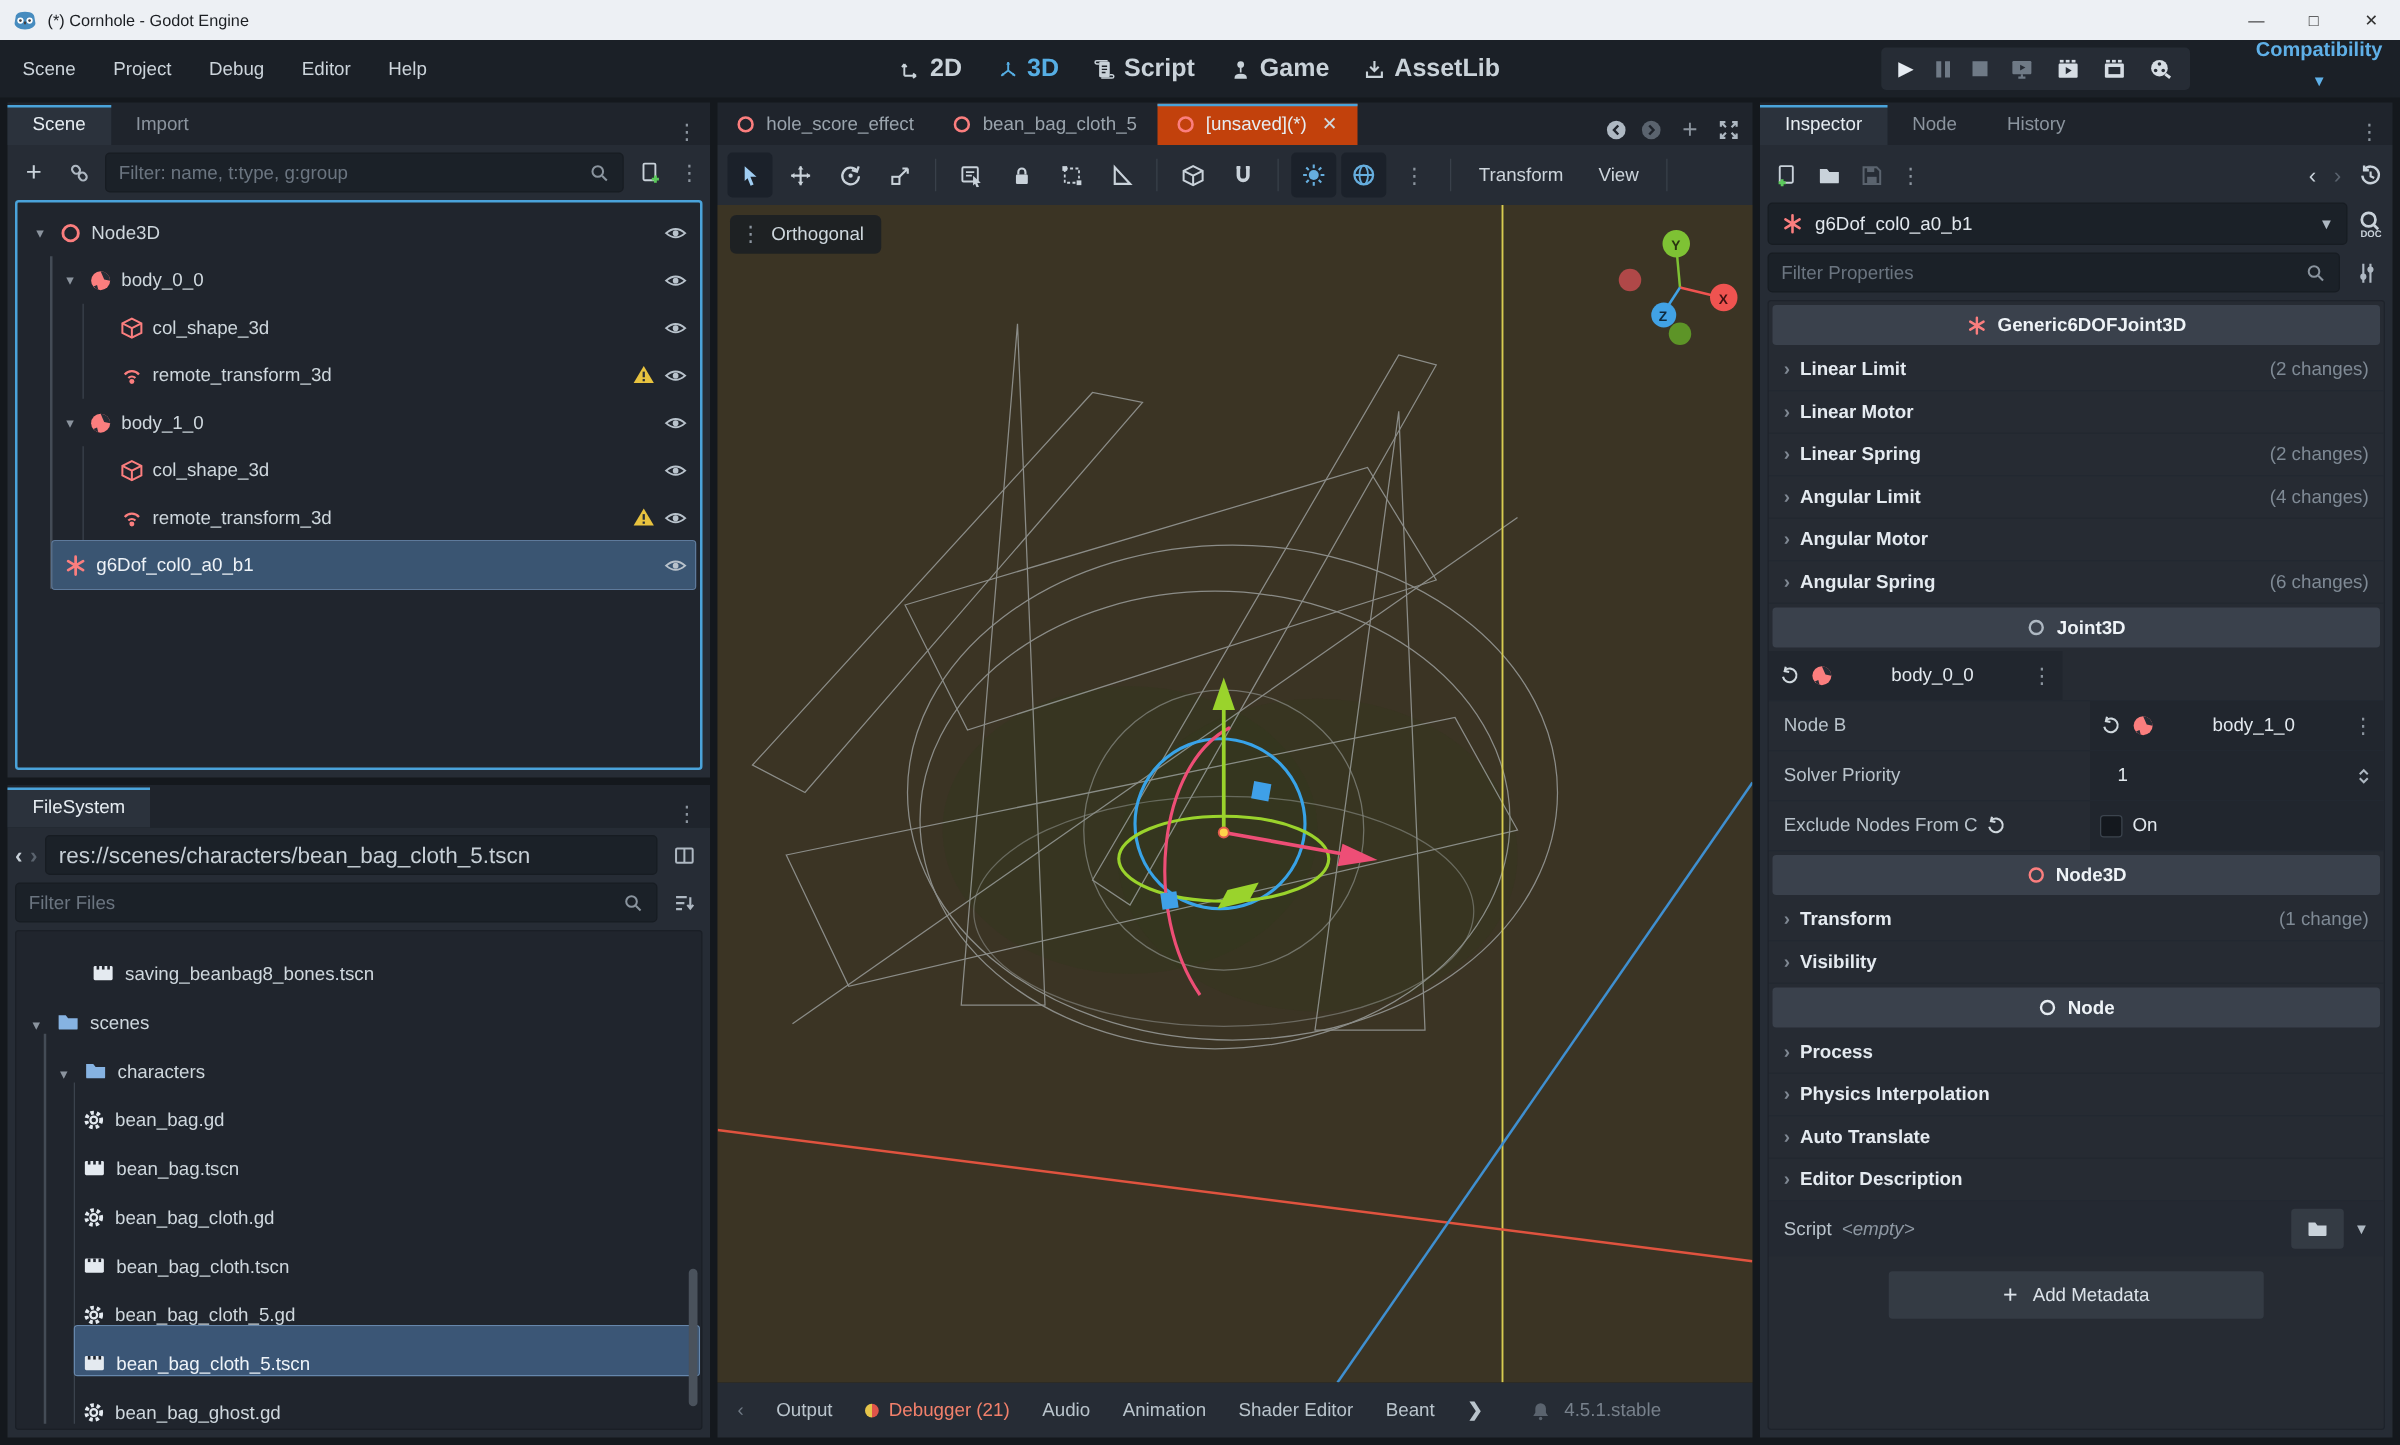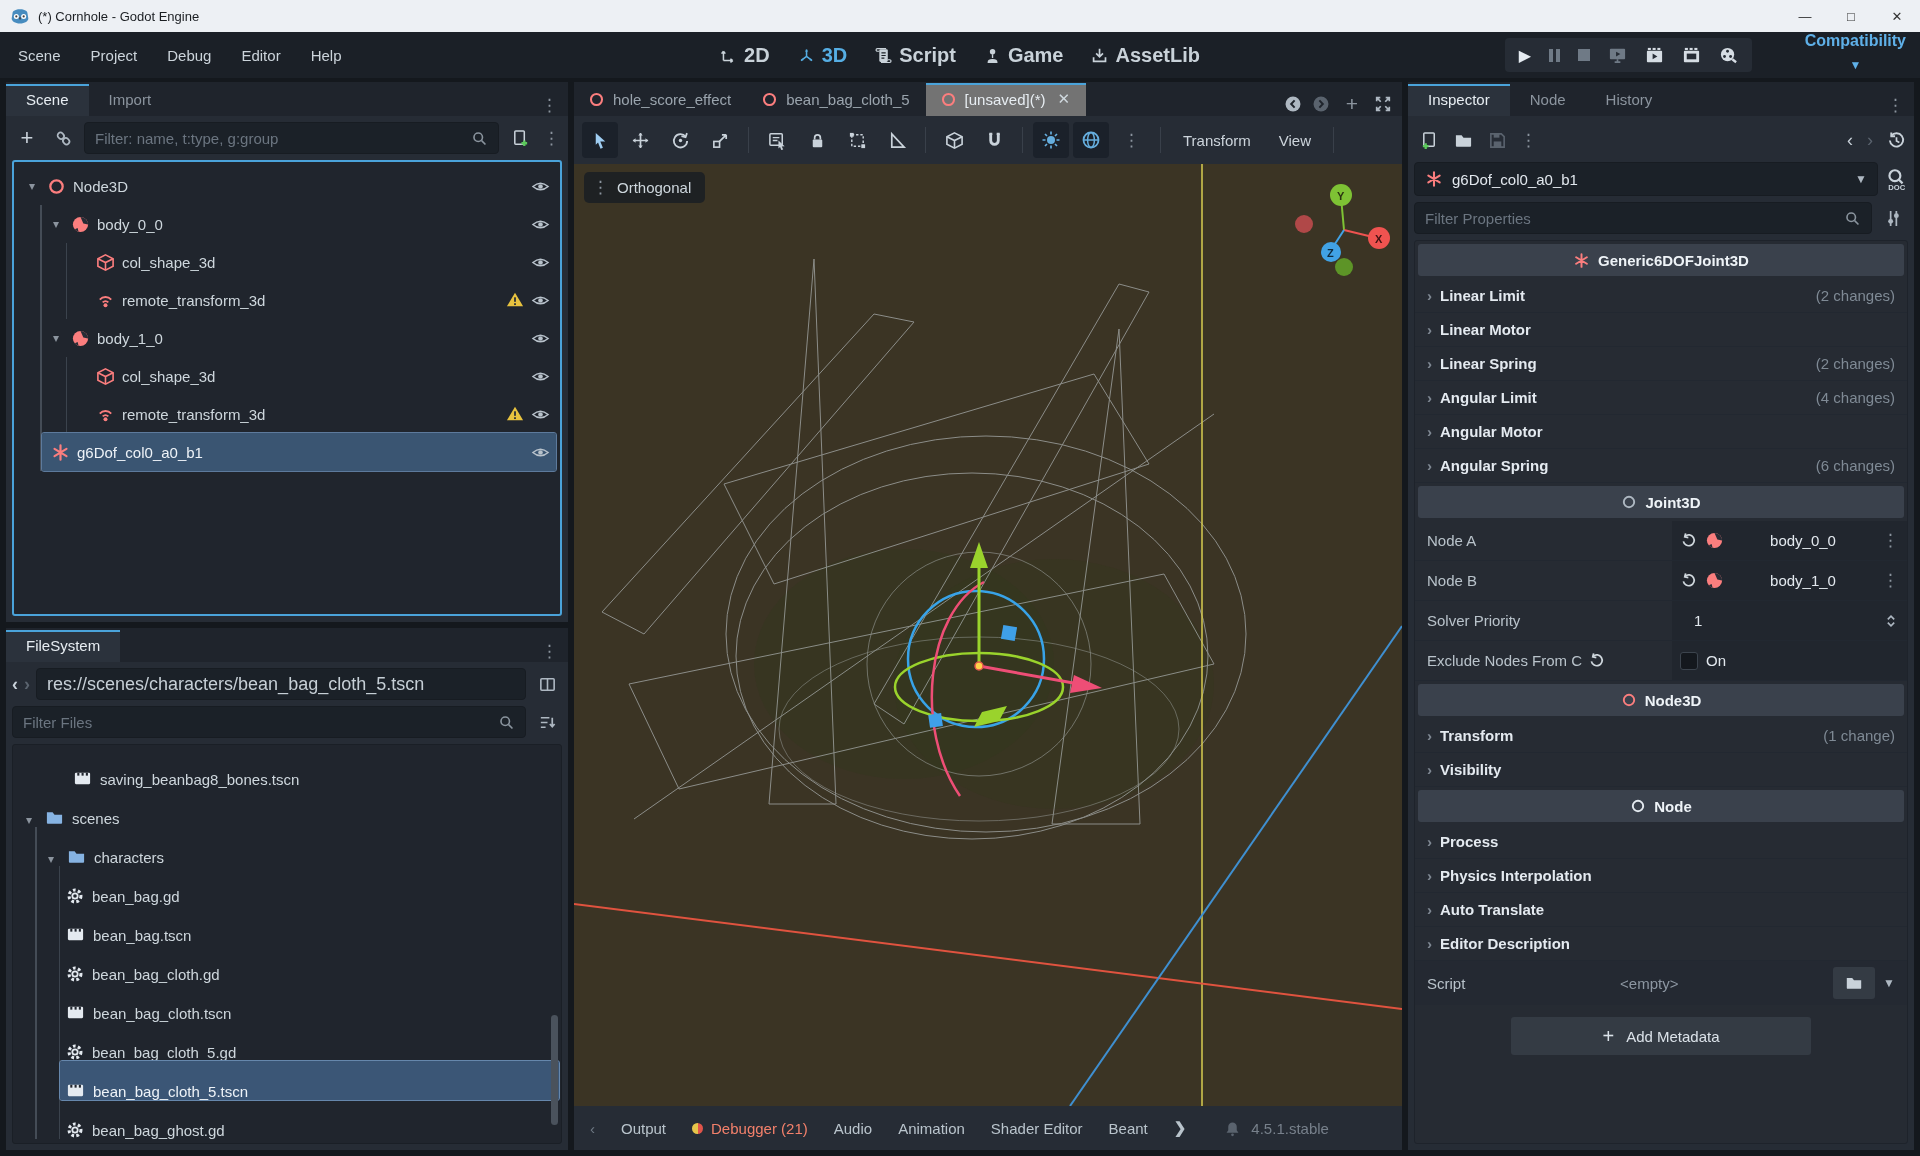--- a/index.html
+++ b/index.html
@@ -47,21 +47,21 @@
   .sel-row { background:#3a5572; outline:1px solid #5d7a9c; border-radius:2px; color:#eef3f8; }
   .fs-tree { flex:1; margin-top:6px; background:#20252d; border:1px solid #1a1f26; border-radius:3px;
     padding:4px 2px; overflow:hidden; position:relative; }
   .frow { height:39px; display:flex; align-items:flex-end; gap:8px; padding:0 6px; color:#ced7dd; white-space:nowrap; }
   .fsel { background:#3b5676; outline:1px solid #6687ac; border-radius:2px; color:#eef3f8; }
   .scrollthumb { position:absolute; right:3px; top:270px; width:7px; height:110px; background:#4a525c; border-radius:4px; }
   
   .center { flex:1; display:flex; flex-direction:column; min-width:0; }
   .scene-tabs { height:34px; background:#1f242c; display:flex; align-items:flex-end; }
   .stab { display:flex; align-items:center; gap:8px; padding:7px 16px 8px 14px; color:#9aa4ad; }
-  .stab.active { background:#737373; color:#e7edf2; border-top:2px solid #4aa3da; padding-top:5px; }
+  .stab.active { background:#c2410c; color:#e7edf2; border-top:2px solid #4aa3da; padding-top:5px; }
   .tabnav { margin-left:auto; display:flex; align-items:center; gap:10px; padding-right:10px; color:#aeb8c2; }
   .vtoolbar { height:48px; background:#262c35; display:flex; align-items:center; gap:4px; padding:0 8px; }
   .tbtn { width:36px; height:36px; display:flex; align-items:center; justify-content:center; border-radius:4px; color:#c9d2da; }
   .tbtn.pressed { background:#1b212a; color:#9fcdf2; }
   .tsep { width:1px; height:26px; background:#39404a; margin:0 6px; }
   .tmenu { padding:0 12px; color:#ccd4db; }
   .viewport { flex:1; position:relative; background:#3b3424; min-height:0; overflow:hidden; }
   .viewport svg.scene { position:absolute; inset:0; width:100%; height:100%; }
   .ortho-pill { position:absolute; left:10px; top:8px; display:flex; align-items:center; gap:8px;
     background:rgba(25,29,35,0.82); border-radius:5px; padding:5px 14px 5px 8px; color:#ced7dd; }
@@ -84,21 +84,21 @@
     justify-content:center; gap:8px; font-weight:bold; color:#eef3f7; }
   .secrow { height:34px; display:flex; align-items:center; gap:8px; padding:0 12px; border-bottom:1px solid #222831; }
   .secrow b { color:#e4eaf0; }
   .chg { margin-left:auto; color:#7f8a95; }
   .prow { height:40px; display:flex; align-items:stretch; border-bottom:1px solid #222831; }
   .plabel { flex:1; display:flex; align-items:center; gap:6px; padding:0 12px; color:#b9c3cb; white-space:nowrap; overflow:hidden; }
   .pval { width:235px; background:#21262e; display:flex; align-items:center; gap:8px; padding:0 8px; }
   .pval .vtext { flex:1; text-align:center; color:#e2e8ee; }
   .checkbox { width:18px; height:18px; background:#14181e; border:1px solid #3c444e; border-radius:3px; }
   .scriptrow { height:44px; display:flex; align-items:center; padding:0 12px; gap:8px; background:#242932; }
-  .scriptrow .sv { flex:1; text-align:center; color:#8d97a2; }
+  .scriptrow .sv { flex:1; text-align:left; color:#8d97a2;font-style:italic; }
   .folderbtn { width:42px; height:32px; background:#343b44; border-radius:3px; display:flex; align-items:center; justify-content:center; color:#c9d2da; }
   .addmeta-wrap { display:flex; justify-content:center; padding:12px 0 16px 0; }
   .addmeta { width:300px; height:38px; background:#343b44; border-radius:3px; display:flex;
     align-items:center; justify-content:center; gap:12px; color:#dbe2e9; }
   .chev { color:#7f8893; font-weight:bold; }
   .hidden-defs { position:absolute; width:0; height:0; overflow:hidden; }
   svg.i { display:block; }
 </style>
 </head>
 <body>
@@ -915,21 +915,20 @@
           <span class="chg">(6 changes)</span>
           </div>
 
         <div class="cat">
           <svg class="i" width="16" height="16" style="color:#aeb8c2">
               <use href="#sy-circle"></use>
             </svg>
           <span>Joint3D</span>
         </div>
         <div class="prow">
-          <div class="plabel">Node A</div>
           <div class="pval">
             <svg class="i" width="17" height="17" style="color:#d0d8de">
                 <use href="#sy-revert"></use>
               </svg>
             <svg class="i" width="19" height="19" style="color:#fb7e7e">
                 <use href="#sy-body"></use>
               </svg>
             <span class="vtext">body_0_0</span>
             <span class="dots" style="padding:0">⋮</span>
           </div>

